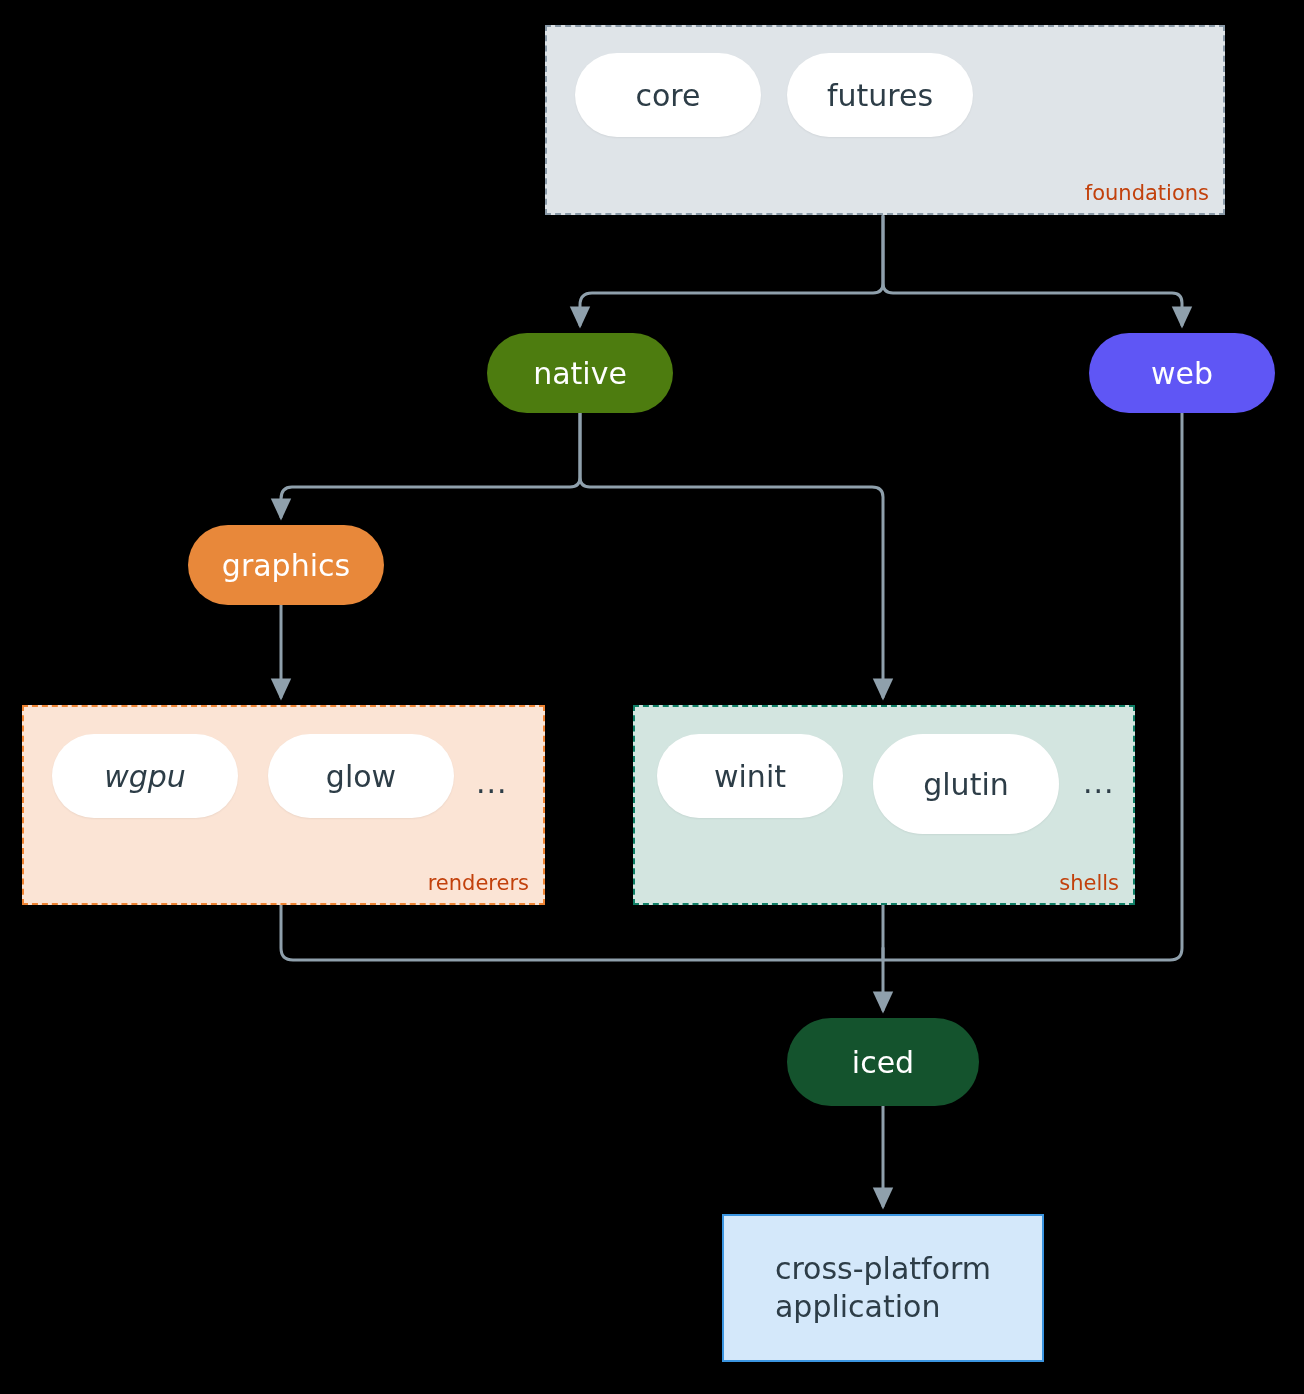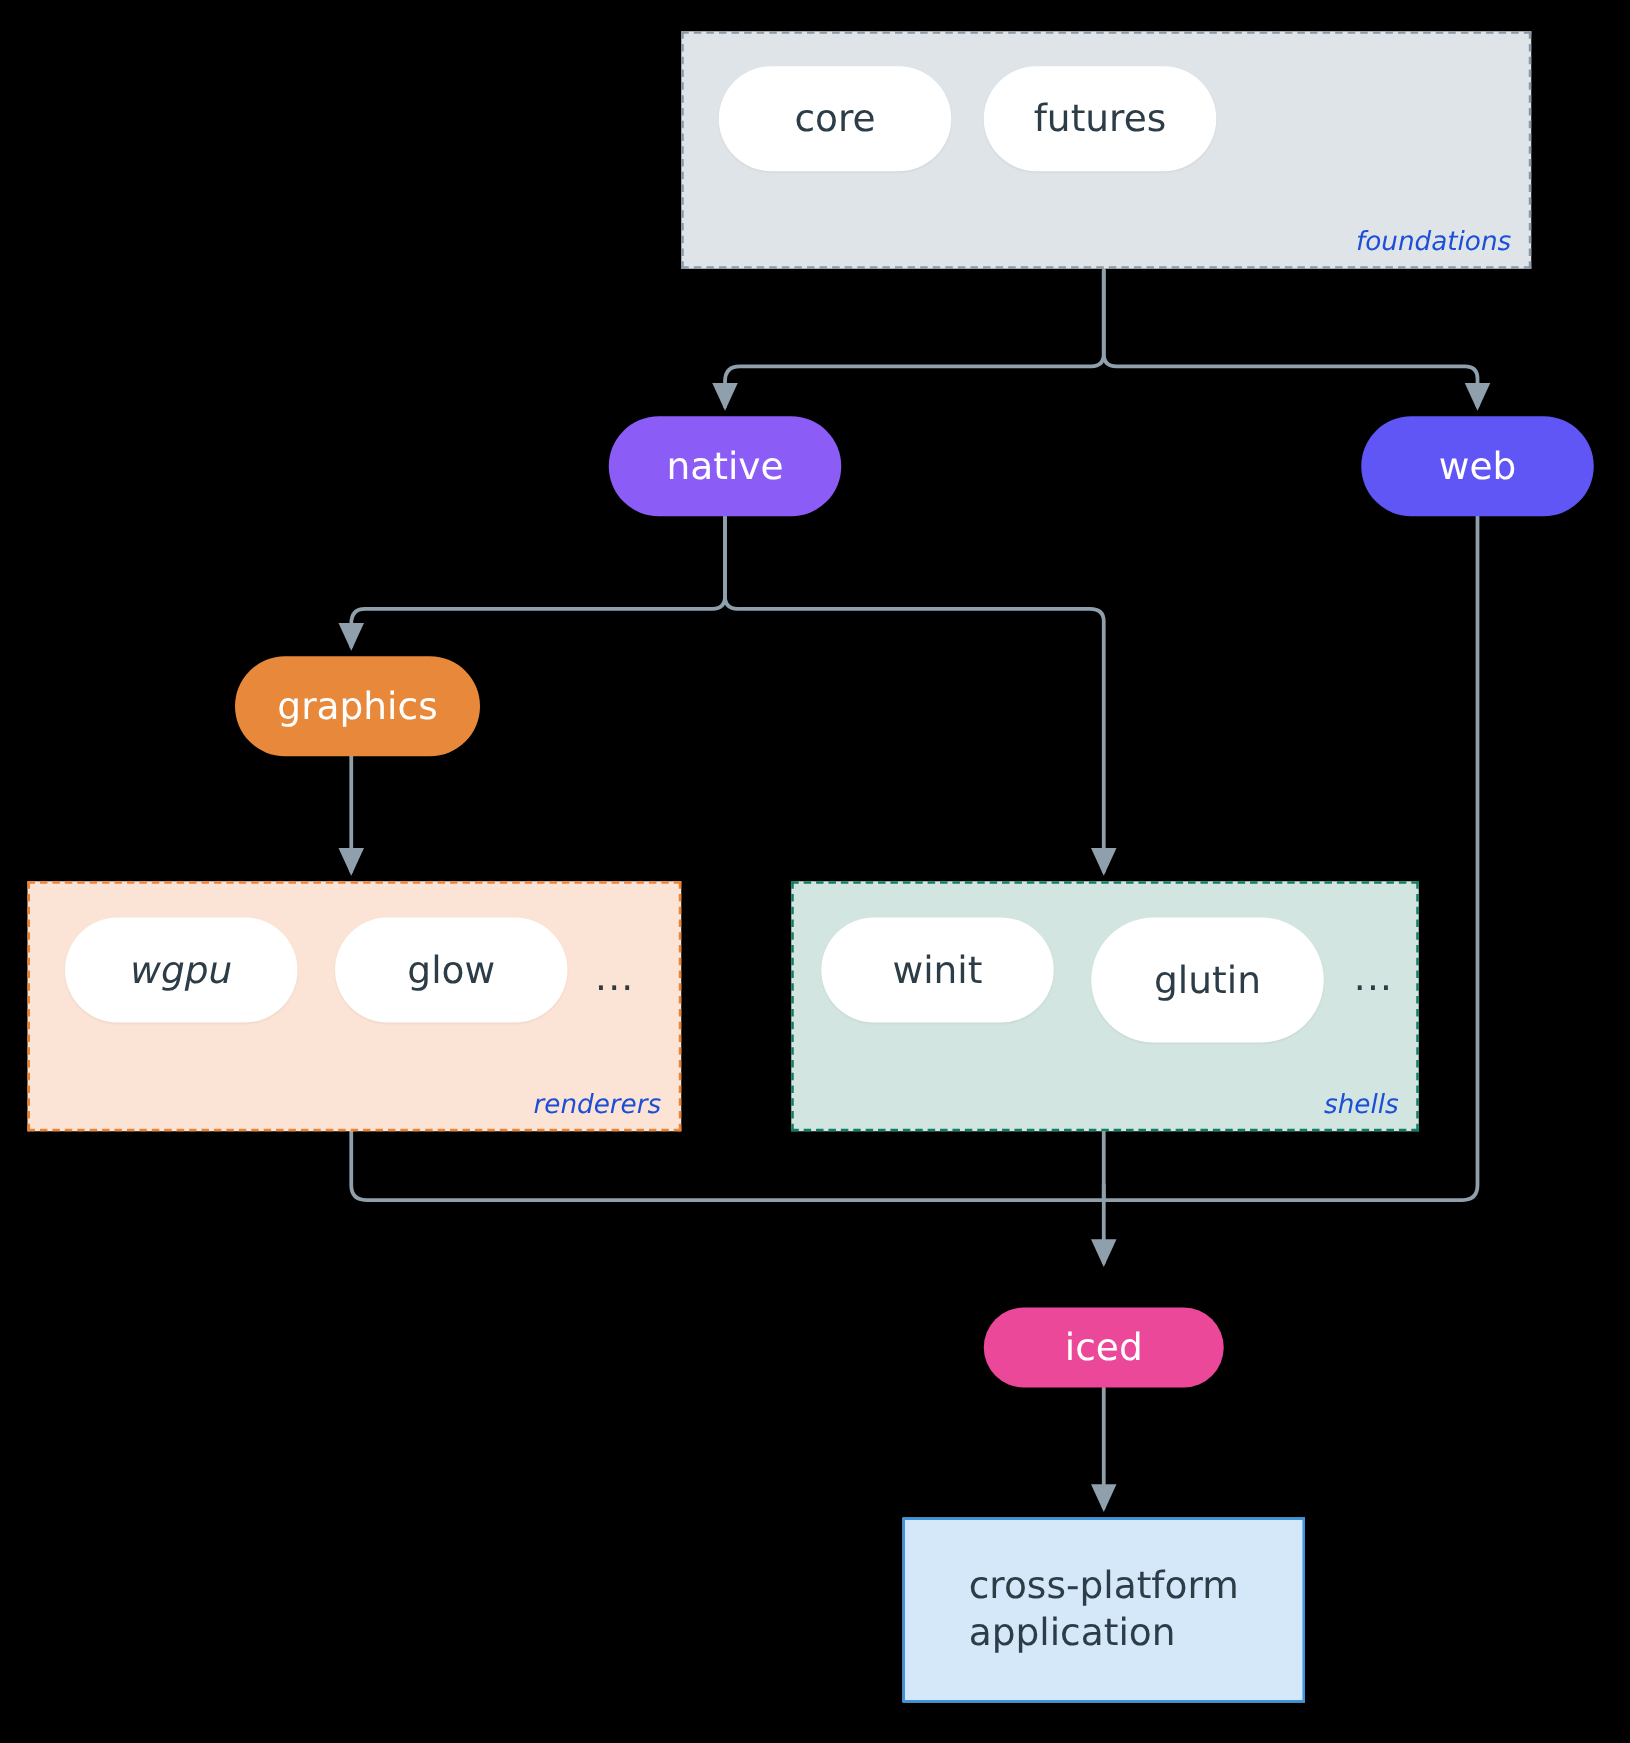--- a/index.html
+++ b/index.html
@@ -3,40 +3,40 @@
 <meta charset="utf-8">
 <style>
   html,body{margin:0;padding:0;background:#000;}
   body{width:1304px;height:1394px;position:relative;overflow:hidden;
        font-family:"DejaVu Sans","Liberation Sans",sans-serif;}
   #stage{position:absolute;inset:0;width:1304px;height:1394px;}
 
   .edges{position:absolute;left:0;top:0;width:1304px;height:1394px;pointer-events:none;}
 
   .cluster{position:absolute;box-sizing:border-box;}
-  .cluster-label{position:absolute;right:14px;bottom:8px;font-size:21px;color:#1d4ed8;
-                 white-space:nowrap;font-style:italic;}
+  .cluster-label{position:absolute;right:14px;bottom:8px;font-size:21px;color:#c2410c;
+                 white-space:nowrap;}
 
   .cl-foundations{left:545px;top:25px;width:680px;height:190px;
       background:#dfe4e8;border:2px dashed #8a9aa8;}
   .cl-renderers{left:22px;top:705px;width:523px;height:200px;
       background:#fbe4d5;border:2px dashed #ef8433;}
   .cl-shells{left:633px;top:705px;width:502px;height:200px;
       background:#d3e5e0;border:2px dashed #0f7f66;}
 
   .wpill{position:absolute;background:#fff;border-radius:999px;
          display:flex;align-items:center;justify-content:center;
          font-size:30px;color:#2d3d47;box-shadow:0 1px 2px rgba(0,0,0,.06);}
 
   .node{position:absolute;border-radius:999px;display:flex;align-items:center;
         justify-content:center;color:#fff;font-size:30px;white-space:nowrap;}
-  .n-native{left:487px;top:333px;width:186px;height:80px;background:#8b5cf6;}
+  .n-native{left:487px;top:333px;width:186px;height:80px;background:#4d7c0f;}
   .n-web{left:1089px;top:333px;width:186px;height:80px;background:#5f56f5;}
   .n-graphics{left:188px;top:525px;width:196px;height:80px;background:#e8883a;}
-  .n-iced{left:787px;top:1018px;width:192px;height:64px;background:#ec4899;margin-top:28px;}
+  .n-iced{left:787px;top:1018px;width:192px;height:88px;background:#14532d;}
 
   .appbox{position:absolute;left:722px;top:1214px;width:322px;height:148px;
           background:#d4e8fa;border:2px solid #3b95e0;display:flex;align-items:center;
           justify-content:center;text-align:left;font-size:30px;color:#2d3d47;
           line-height:1.28;box-sizing:border-box;}
 
   .dots{position:absolute;font-size:30px;color:#2d3d47;letter-spacing:1px;}
 </style>
 </head>
 <body>

